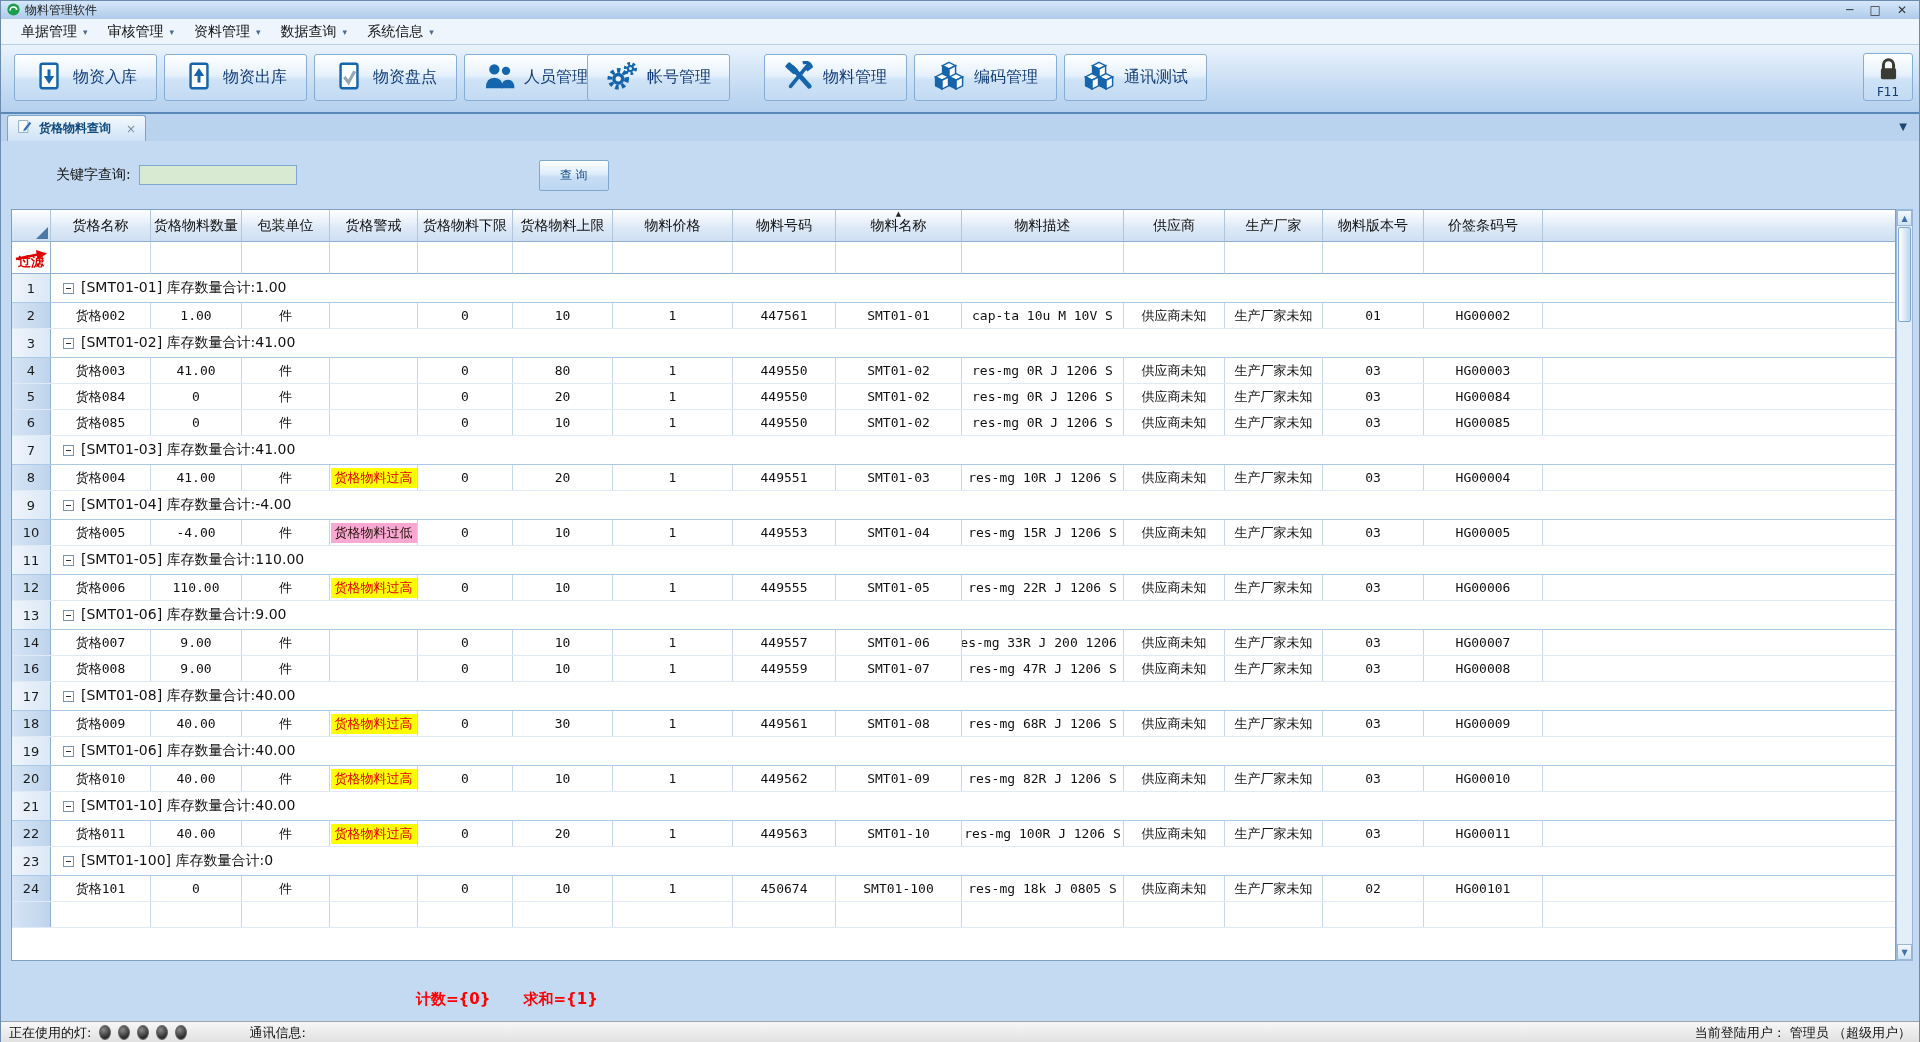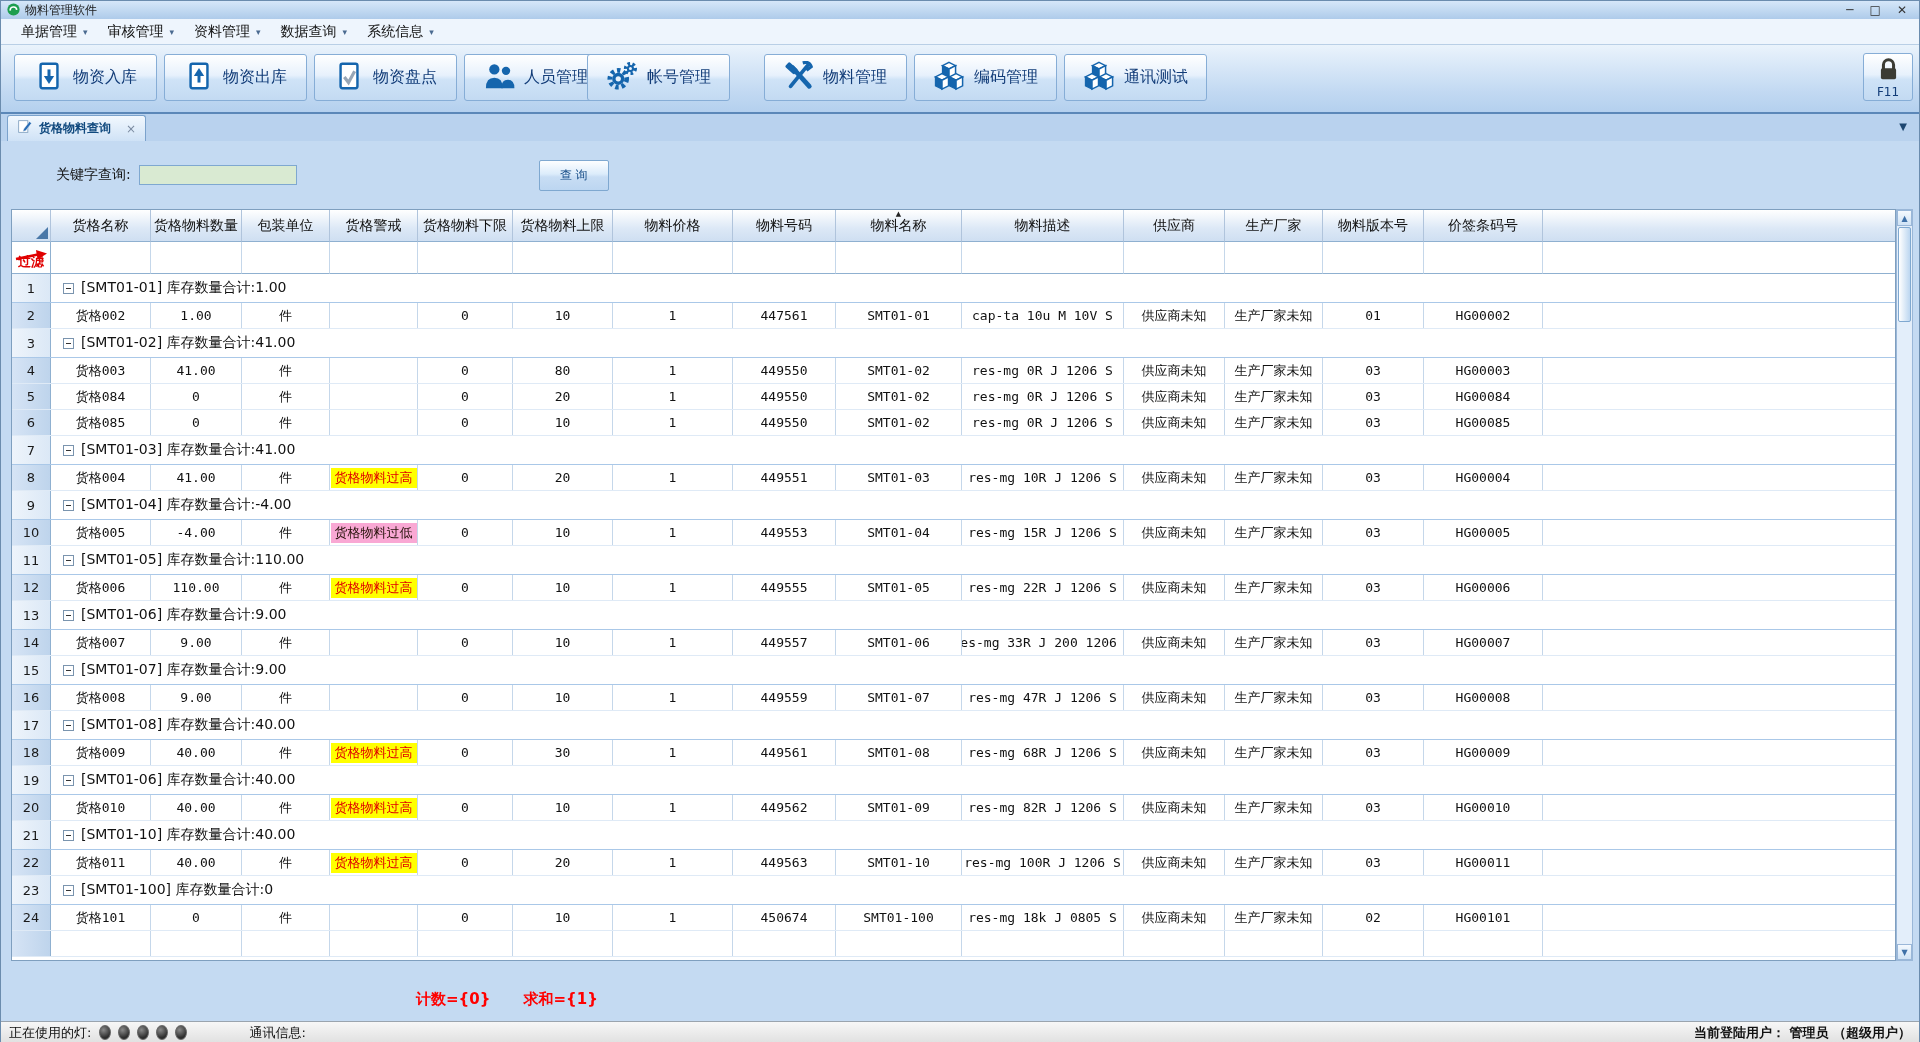--- a/index.html
+++ b/index.html
@@ -84,21 +84,21 @@
   .summary { height:60px; background:#c4daf2; padding-top:28px; padding-left:415px; }
   .summary span { color:#ff0000; font-weight:bold; font-size:15px; margin-right:28px; }
 
   
   .statusbar { height:22px; background:linear-gradient(#f7f7f7,#e0e0e0); border-top:1px solid #9aa4ae;
                display:flex; align-items:center; padding:0 8px; font-size:13px; color:#111; }
   .lights { display:flex; gap:7px; margin-left:8px; }
   .light { width:12px; height:15px; border-radius:50%; border:1px solid #666;
            background:radial-gradient(circle at 35% 30%, #8a8a8a, #2c2c2c 70%); }
   .commlabel { margin-left:62px; }
-  .userinfo { margin-left:auto; font-weight:bold; white-space:nowrap; }
+  .userinfo { margin-left:auto; font-weight:normal; white-space:nowrap; }
 </style>
 </head>
 <body>
 
 <div class="win">
 
   <div class="titlebar">
     <span>
       <svg viewBox="0 0 16 16" width="13" height="13">
           <circle cx="8" cy="8" r="7.5" fill="#1d9e4f"></circle>
@@ -725,27 +725,20 @@
           <div class="dcell" style="width:98px;flex:0 0 98px">
             <span>生产厂家未知</span>
           </div>
           <div class="dcell" style="width:101px;flex:0 0 101px">
             <span>03</span>
           </div>
           <div class="dcell" style="width:119px;flex:0 0 119px">
             <span>HG00007</span>
           </div>
           <div class="dcell" style="flex:1"></div>
-        </div>
-        <div class="row group">
-          <div class="numcell">15</div>
-          <div class="gcell">
-            <span class="expbox"></span>
-            <span>[SMT01-07] 库存数量合计:9.00</span>
-          </div>
         </div>
         <div class="row data">
           <div class="numcell">16</div>
           <div class="dcell" style="width:100px;flex:0 0 100px">
             <span>货格008</span>
           </div>
           <div class="dcell" style="width:91px;flex:0 0 91px">
             <span>9.00</span>
           </div>
           <div class="dcell" style="width:88px;flex:0 0 88px">

